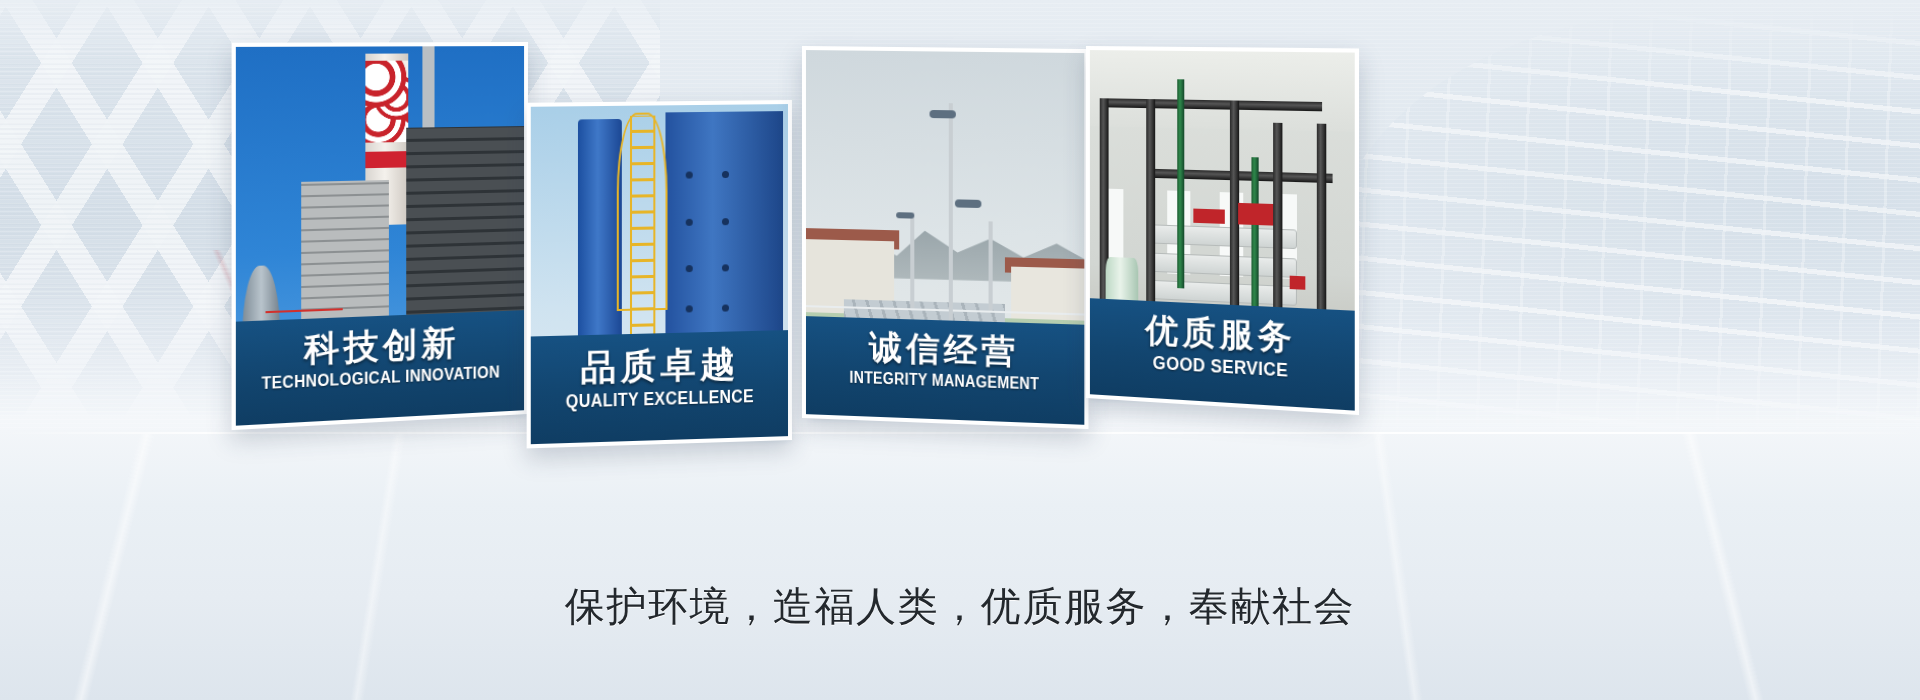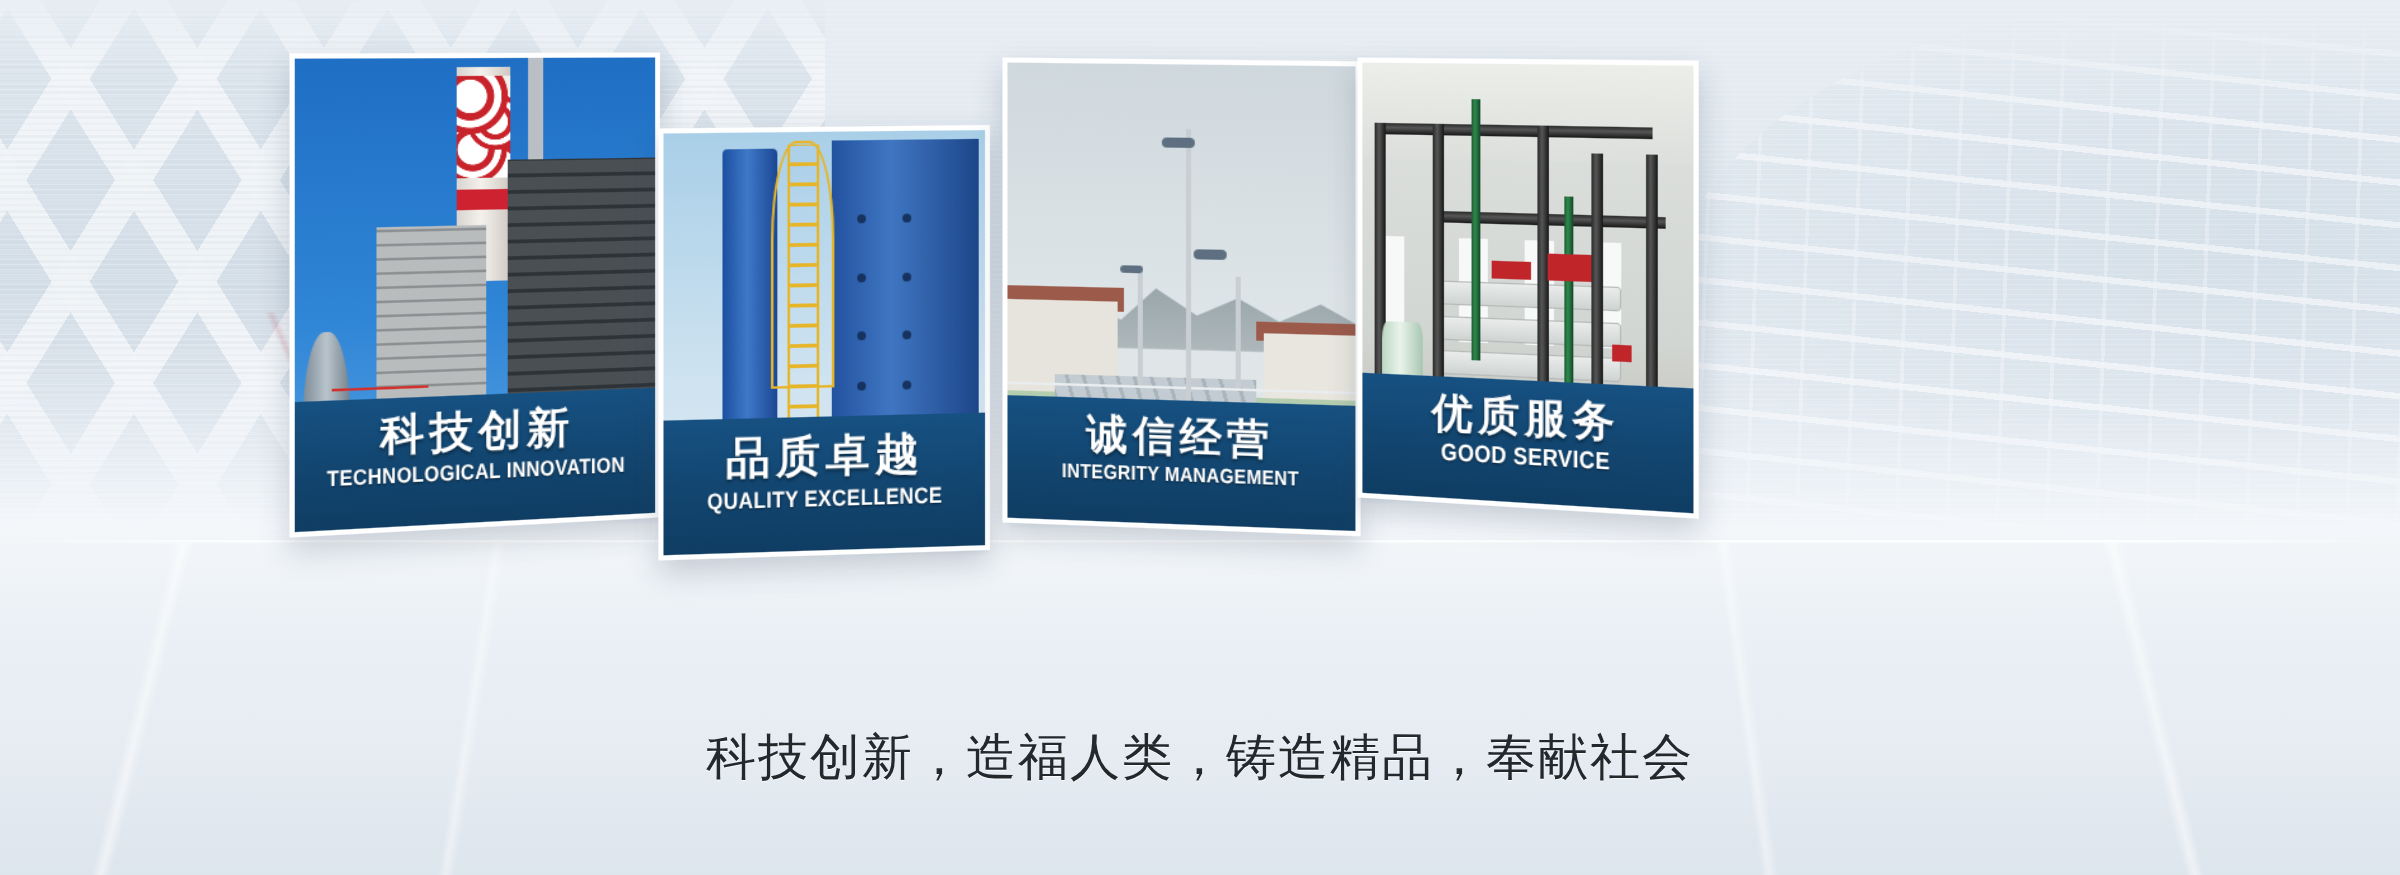--- a/index.html
+++ b/index.html
@@ -352,15 +352,15 @@
         </div>
         <div class="cap">
           <div class="zh">优质服务</div>
           <div class="en">GOOD SERVICE</div>
         </div>
       </div>
     </div>
 
   </div>
 
-  <div class="tagline">科技创新，造福人类，铸造精品，奉献社会</div>
+  <div class="tagline">保护环境，造福人类，优质服务，奉献社会</div>
 
 </div>
 
 </body></html>

